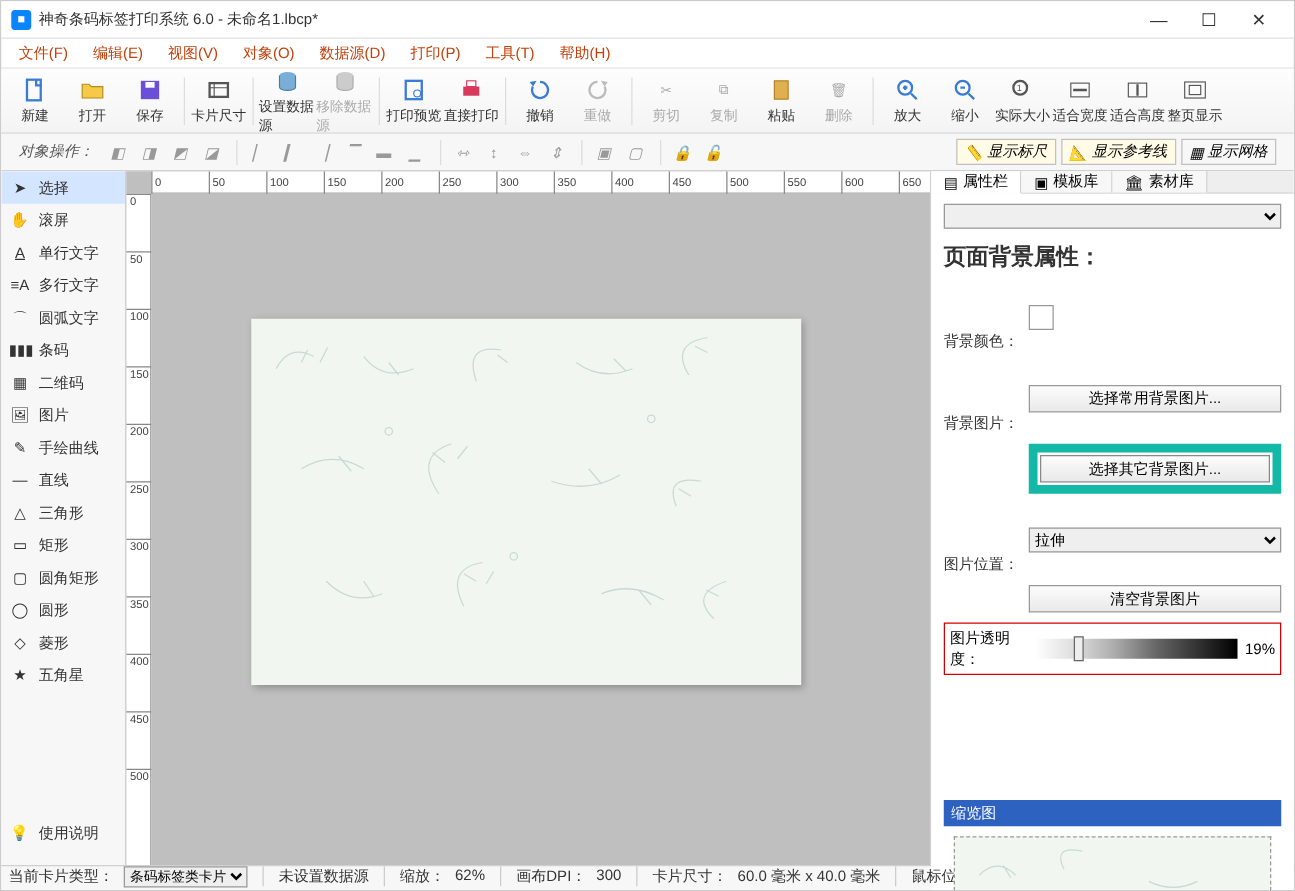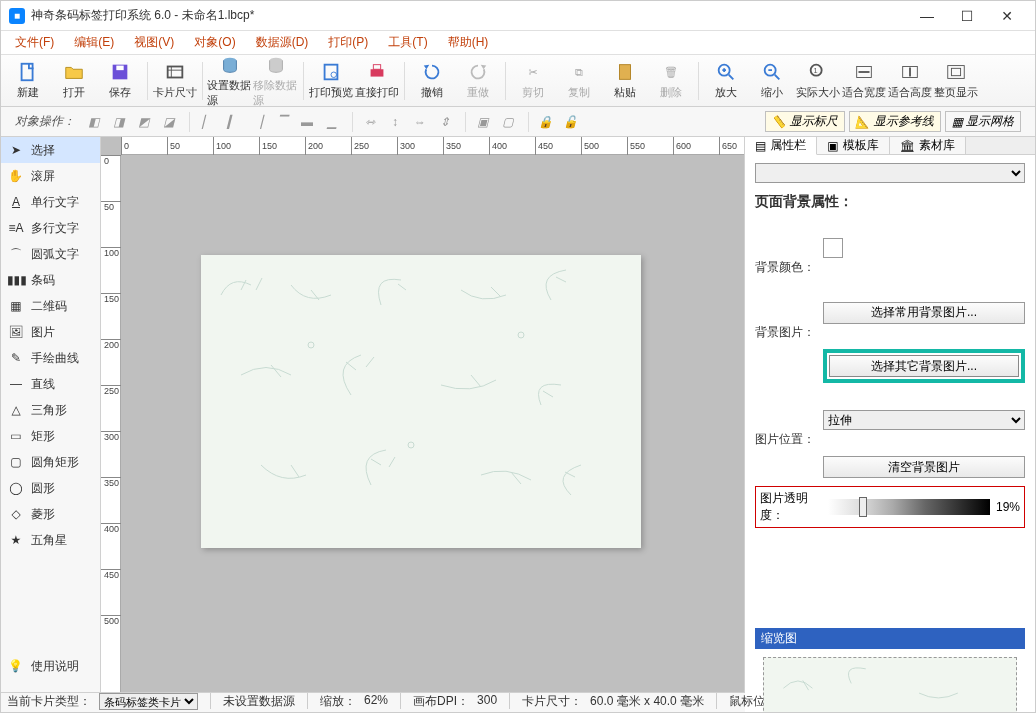--- a/index.html
+++ b/index.html
@@ -36,26 +36,26 @@
 .ruler-v .tick { position: absolute; left: 0; width: 20px; border-top: 1px solid #888; font-size: 9px; color: #444; padding-left: 3px; }
 .canvas-inner { position: absolute; top: 18px; left: 20px; right: 0; bottom: 0; }
 .page { position: absolute; top: 100px; left: 80px; width: 440px; height: 293px; background: #f1f6f0; box-shadow: 2px 2px 6px rgba(0,0,0,0.25); }
 .page svg { width: 100%; height: 100%; opacity: 0.35; }
 .right-panel { width: 291px; background: #f7f7f7; border-left: 1px solid #d0d0d0; display: flex; flex-direction: column; }
 .rp-tabs { height: 26px; display: flex; border-bottom: 1px solid #d0d0d0; background: #eee; }
 .rp-tab { display: flex; align-items: center; padding: 0 10px; gap: 4px; border-right: 1px solid #d0d0d0; background: #f7f7f7; font-size: 12px; }
 .rp-tab.active { background: #fff; border-bottom: 1px solid #fff; margin-bottom: -1px; }
 .rp-body { padding: 8px 10px 4px; background: #fff; flex: 0 0 auto; }
 .rp-body select { width: 100%; height: 20px; border: 1px solid #999; font-size: 12px; }
-.rp-title { font-weight: bold; font-size: 14px; margin-top: 10px; color: #333; }
+.rp-title { font-weight: bold; font-size: 18px; margin-top: 10px; color: #333; }
 .rp-row { display: flex; align-items: center; margin-top: 8px; gap: 6px; font-size: 12px; }
 .rp-row .lbl { width: 62px; color: #333; margin-top: 40px; }
 .rp-row button { flex: 1; height: 22px; border: 1px solid #999; background: linear-gradient(#fcfcfc,#e9e9e9); font-size: 12px; }
 .rp-row .swatch { width: 20px; height: 20px; border: 1px solid #999; background: #fff; }
-.rp-row.highlight { border: 4px solid #14b8a6; padding: 2px; margin-left: 68px; }
+.rp-row.highlight { border: 7px solid #14b8a6; padding: 2px; margin-left: 68px; }
 .rp-row.highlight button { border: 1px solid #888; }
 .rp-row select { flex: 1; height: 20px; border: 1px solid #999; font-size: 12px; }
 .opacity-row { border: 1px solid #d00000; padding: 3px 4px; display: flex; align-items: center; gap: 6px; margin-top: 8px; }
 .opacity-row .lbl { width: 62px; }
 .opacity-slider { flex: 1; height: 16px; position: relative; background: linear-gradient(90deg, #fff 0%, #ddd 20%, #aaa 40%, #666 60%, #333 80%, #000 100%); }
 .opacity-slider .thumb { position: absolute; top: -2px; width: 8px; height: 20px; background: #eee; border: 1px solid #666; }
 .preview-hdr { background: #2e62c0; color: #fff; font-size: 12px; padding: 2px 6px; margin-top: 100px; }
 .preview-box { margin: 8px; border: 1px dashed #999; height: 140px; background: #f1f6f0; position: relative; }
 .preview-box svg { width: 100%; height: 100%; opacity: 0.35; }
 .statusbar { height: 22px; border-top: 1px solid #d0d0d0; display: flex; align-items: flex-start; padding: 0 6px; gap: 8px; font-size: 12px; color: #333; background: #f7f7f7; }

